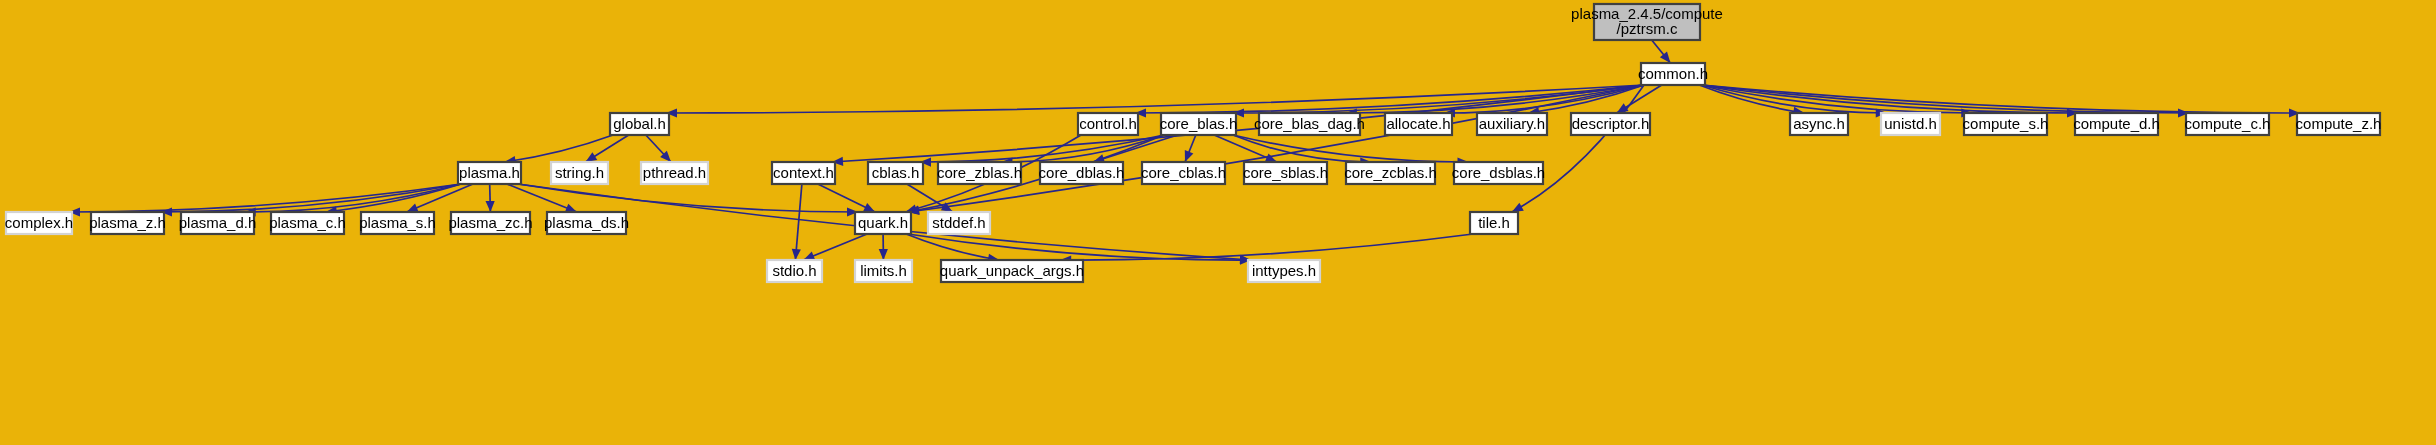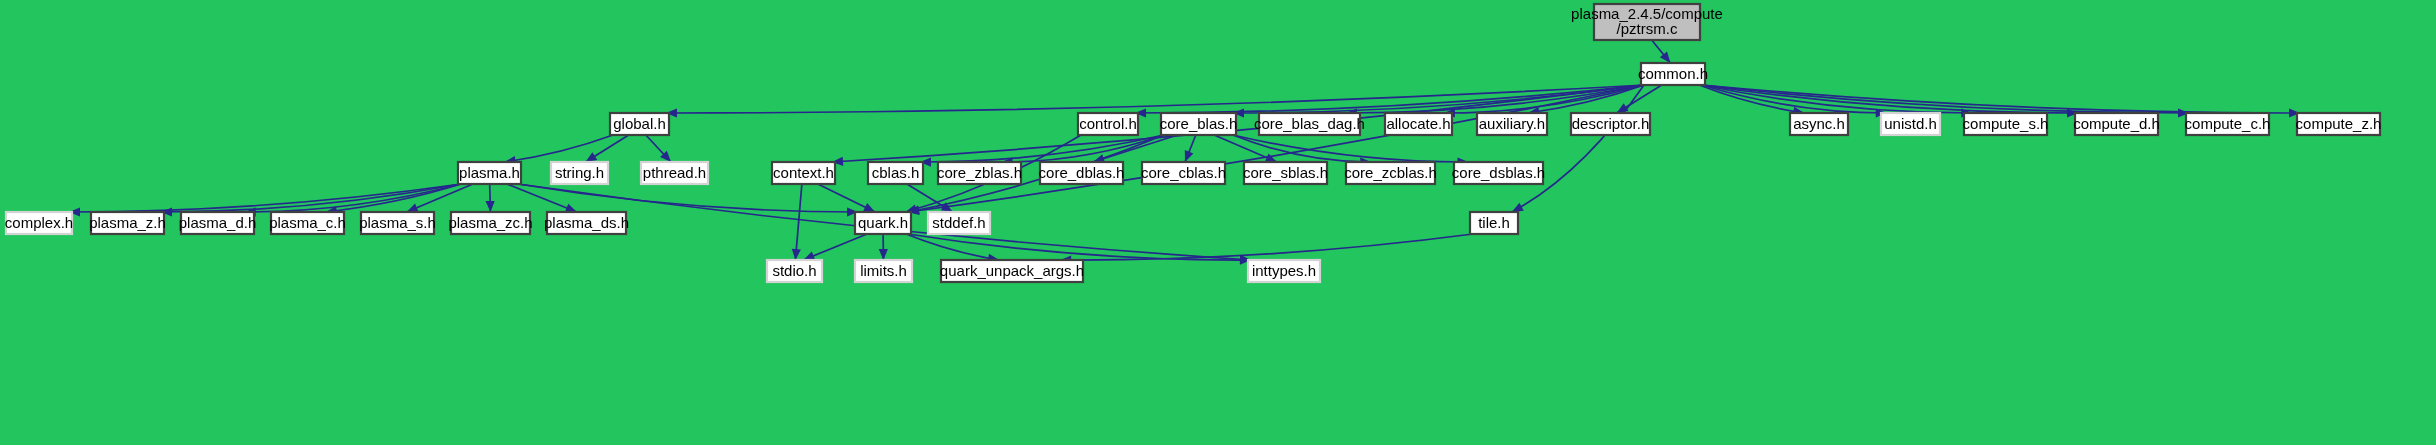--- a/index.html
+++ b/index.html
@@ -8,21 +8,21 @@
     background: #ffffff;
   }
   body {
     font-family: "Liberation Sans", sans-serif;
   }
   #graph-wrap {
     position: relative;
     width: 2436px;
     height: 445px;
     overflow: hidden;
-    background: #22c55e;
+    background: #eab308;
   }
   svg#graph {
     display: block;
     width: 2436px;
     height: 445px;
   }
   .node-box {
     fill: #ffffff;
     stroke: #404040;
     stroke-width: 2.2;

